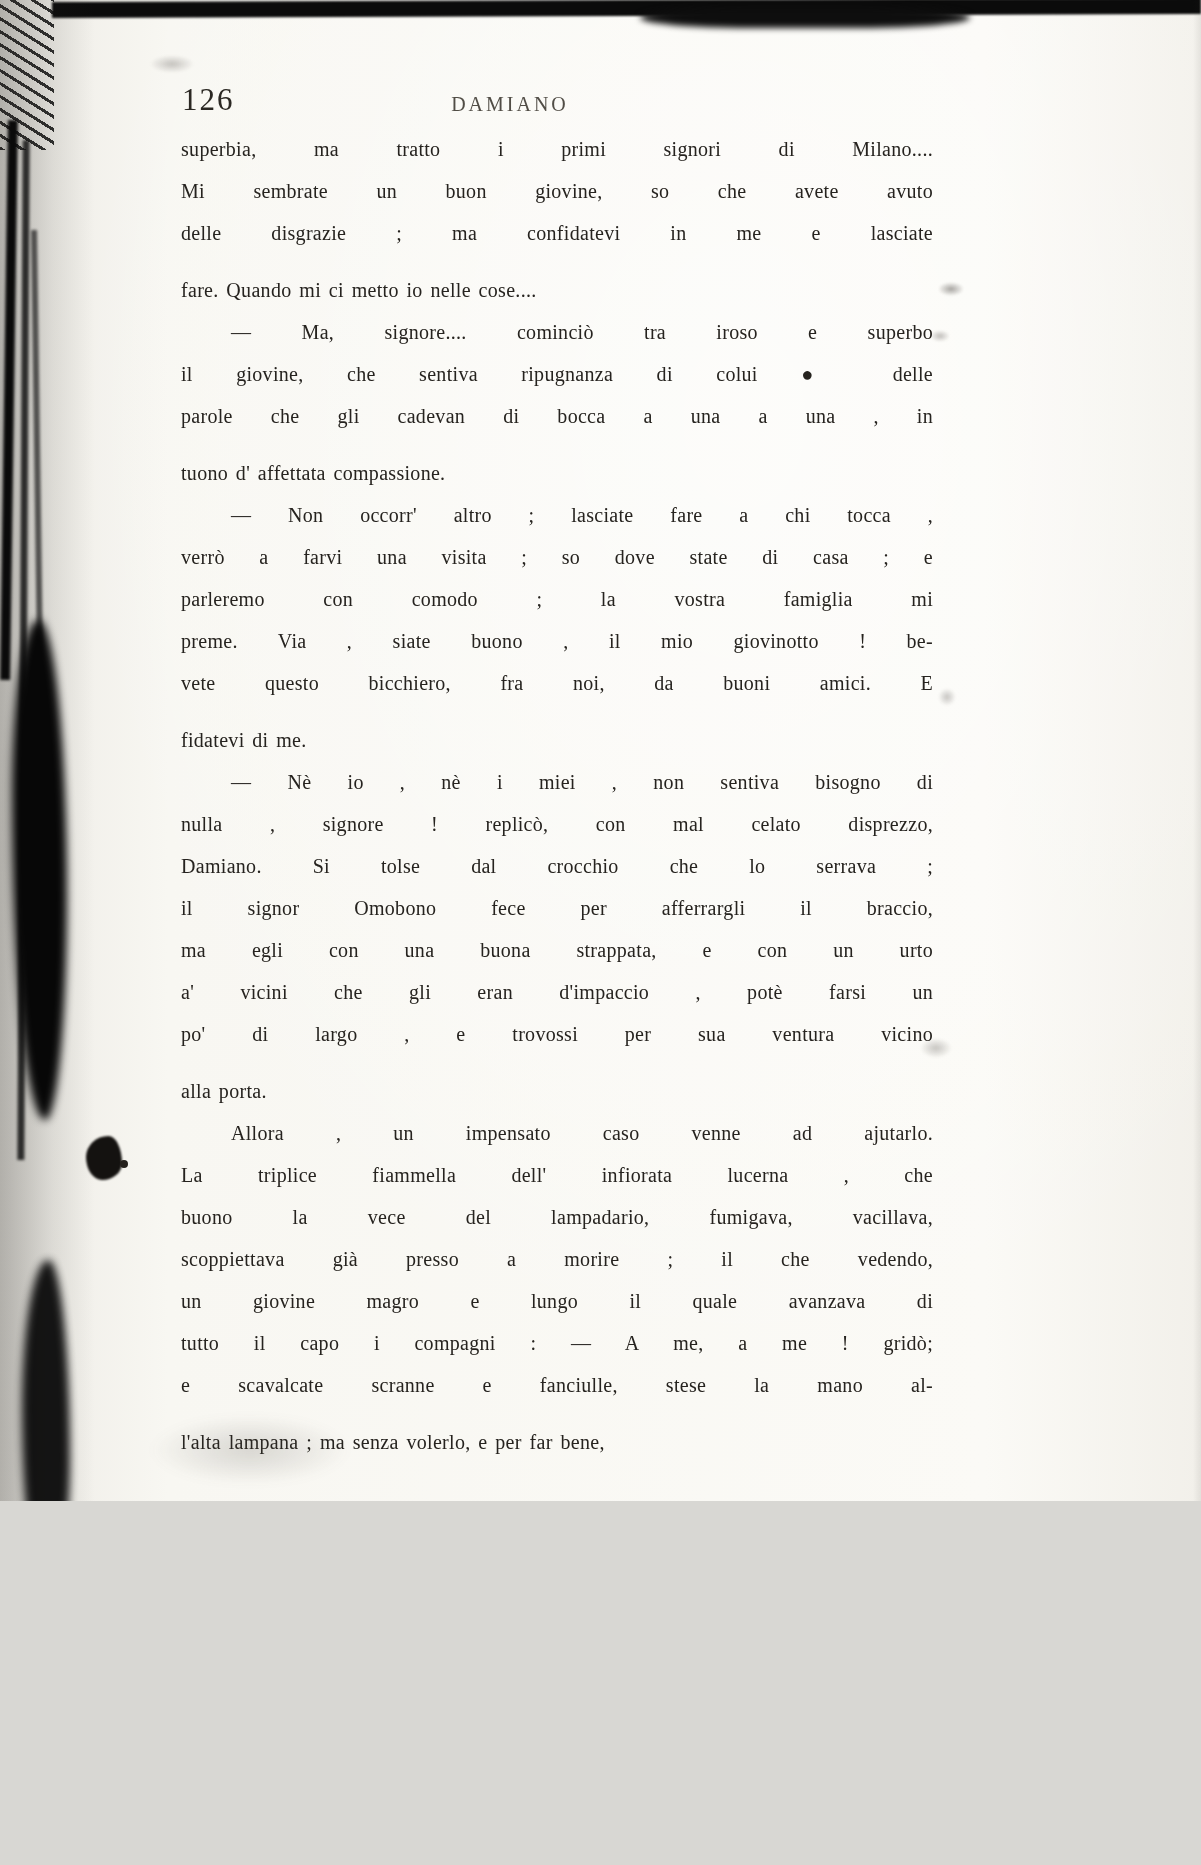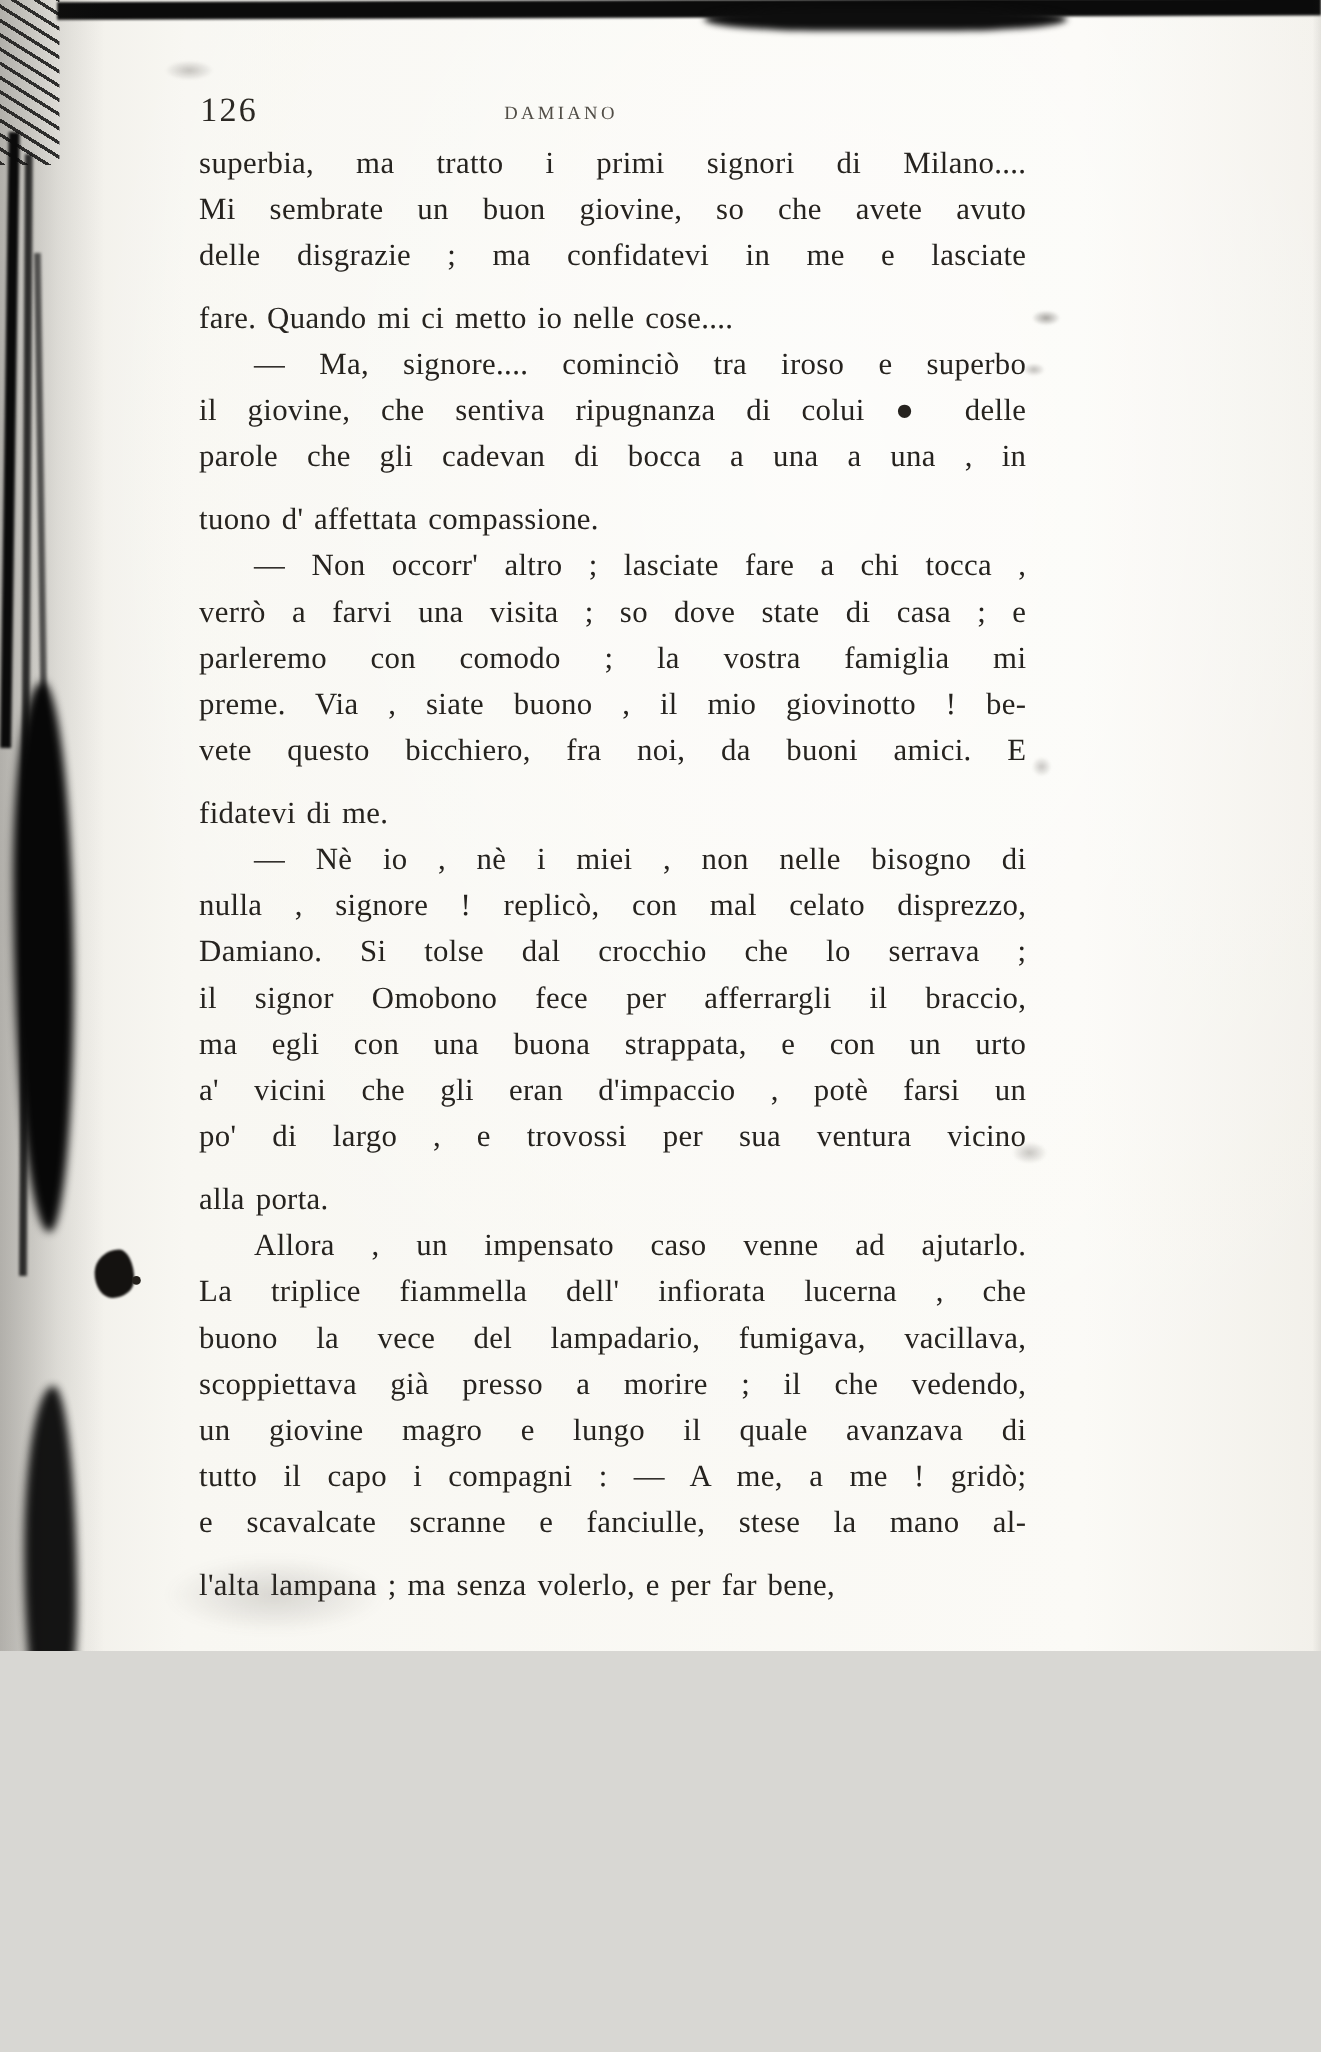--- a/index.html
+++ b/index.html
@@ -15,27 +15,27 @@
     font-family:"Liberation Serif","DejaVu Serif",serif;
     color:var(--ink,#26231f);
   }
   
   #page-number{
     position:absolute;left:182px;top:82px;
     font-size:31px;letter-spacing:2px;color:#2b2823;
   }
   #running-header{
     position:absolute;left:370px;top:93px;width:280px;
-    text-align:center;font-size:17px;letter-spacing:3px;
+    text-align:center;font-size:20px;letter-spacing:3px;
     color:#514d46;filter:blur(.4px);
   }
   
   #page-body{
     position:absolute;left:181px;top:128px;width:752px;
-    font-size:28px;line-height:42px;
+    font-size:20px;line-height:42px;
     letter-spacing:.3px;word-spacing:2.5px;
   }
   .paragraph{margin:0;}
   .line{
     text-align:justify;text-align-last:justify;text-justify:inter-word;
     height:42px;white-space:normal;
   }
   .line-last{text-align-last:left;margin-top:15px;}
   .line-indent{text-indent:50px;}
   
@@ -109,21 +109,21 @@
       </div>
       <div class="paragraph">
         <div class="line line-indent">— Non occorr' altro ; lasciate fare a chi tocca ,</div>
         <div class="line">verrò a farvi una visita ; so dove state di casa ; e</div>
         <div class="line">parleremo con comodo ; la vostra famiglia mi</div>
         <div class="line">preme. Via , siate buono , il mio giovinotto ! be-</div>
         <div class="line">vete questo bicchiero, fra noi, da buoni amici. E</div>
         <div class="line line-last">fidatevi di me.</div>
       </div>
       <div class="paragraph">
-        <div class="line line-indent">— Nè io , nè i miei , non nelle bisogno di</div>
+        <div class="line line-indent">— Nè io , nè i miei , non sentiva bisogno di</div>
         <div class="line">nulla , signore ! replicò, con mal celato disprezzo,</div>
         <div class="line">Damiano. Si tolse dal crocchio che lo serrava ;</div>
         <div class="line">il signor Omobono fece per afferrargli il braccio,</div>
         <div class="line">ma egli con una buona strappata, e con un urto</div>
         <div class="line">a' vicini che gli eran d'impaccio , potè farsi un</div>
         <div class="line">po' di largo , e trovossi per sua ventura vicino</div>
         <div class="line line-last">alla porta.</div>
       </div>
       <div class="paragraph">
         <div class="line line-indent">Allora , un impensato caso venne ad ajutarlo.</div>

